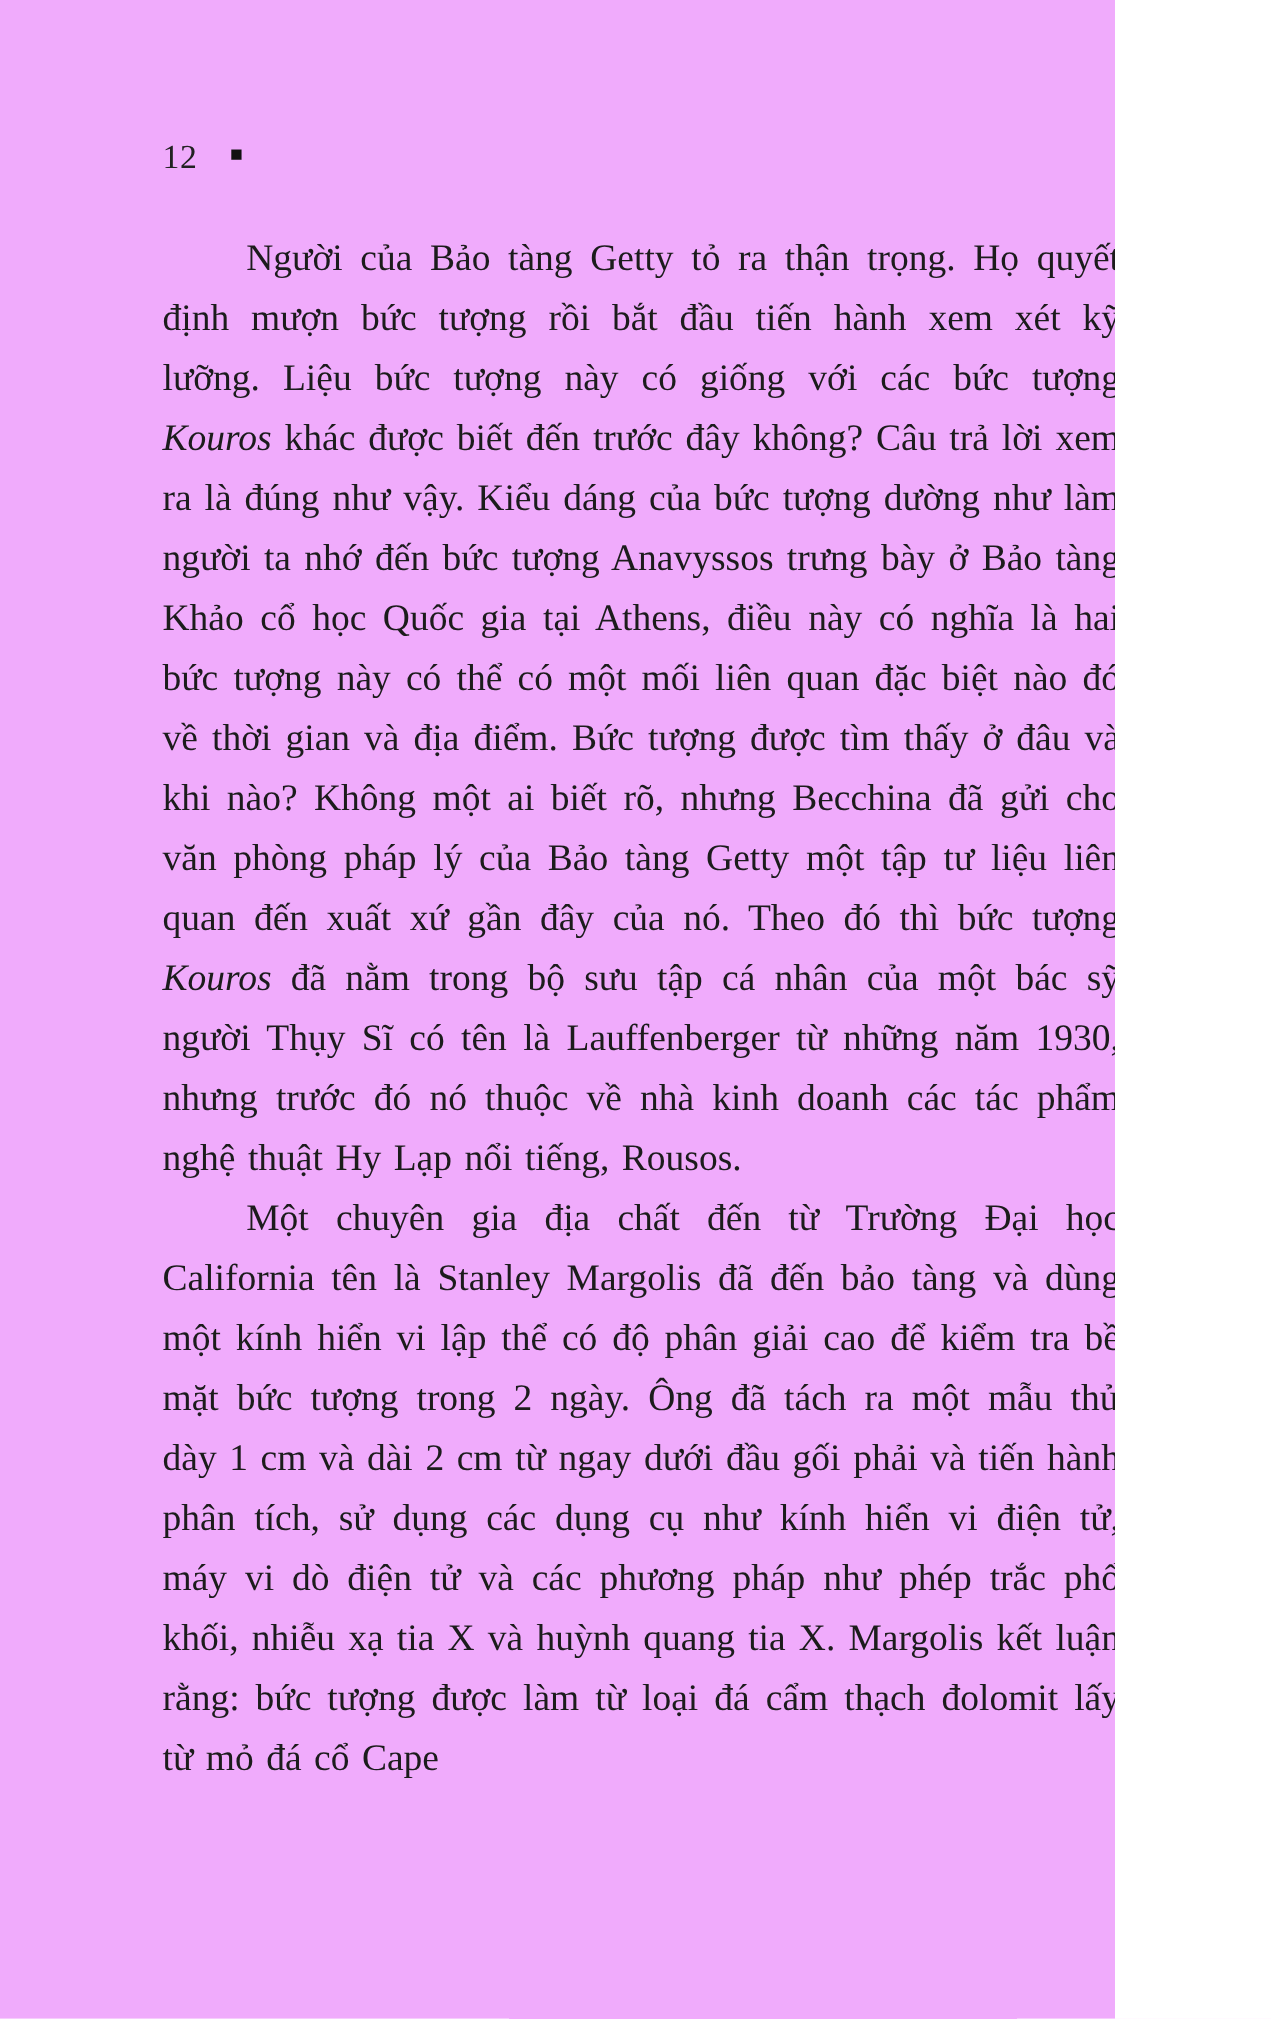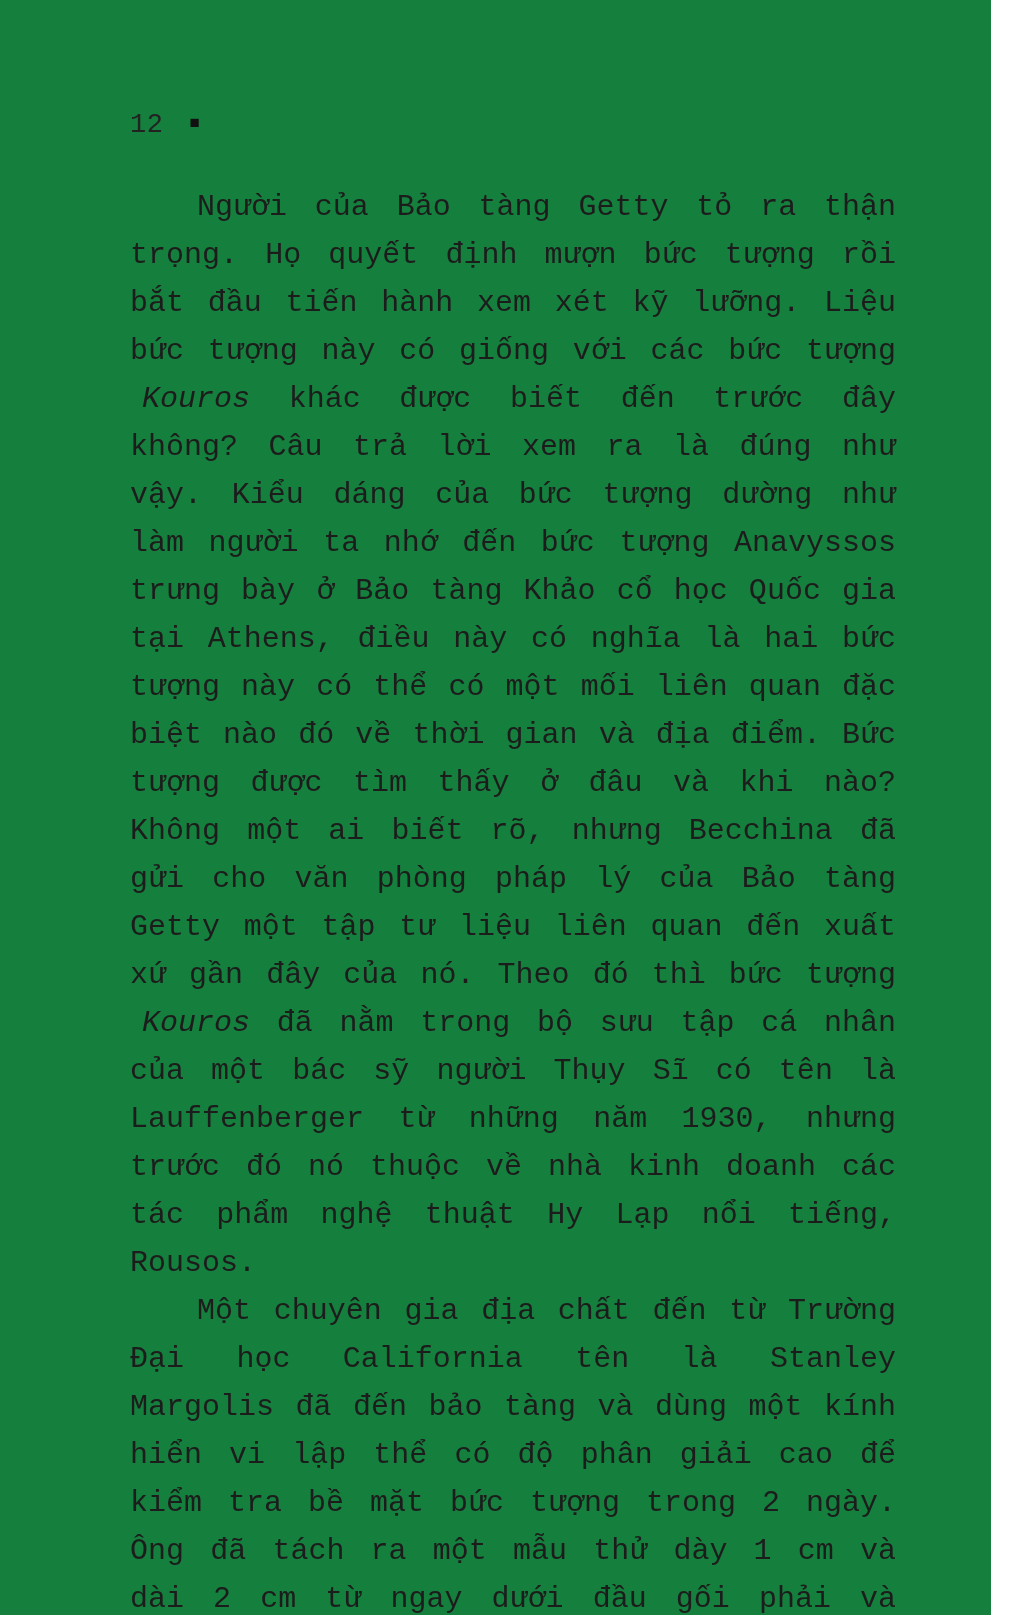--- a/index.html
+++ b/index.html
@@ -2,25 +2,25 @@
 <html lang="vi"><head>
 <meta charset="utf-8">
 <style>
   html, body {
     margin: 0;
     padding: 0;
     background: #ffffff;
   }
   .page {
     position: relative;
-    width: 991px;
+    width: 892px;
     height: 1615px;
-    background: #15803d;
+    background: #f0abfc;
     color: #1c1c1c;
-    font-family: Liberation Mono, monospace;
+    font-family: Liberation Serif, serif;
     overflow: hidden;
   }
   .running-head {
     position: absolute;
     top: 110px;
     left: 130px;
     width: 766px;
     display: flex;
     align-items: center;
     font-size: 27px;
@@ -54,21 +54,20 @@
     word-spacing: 2.5px;
     color: #1c1c1c;
   }
   .para {
     margin: 0;
     padding: 0;
     text-indent: 67px;
   }
   .italic {
     font-style: italic;
-    margin-left: 12px;
   }
 </style>
 </head>
 <body>
 
 <div class="page">
 
   <header class="running-head">
     <span class="page-num">12</span>
     <span class="bullet">■</span>

